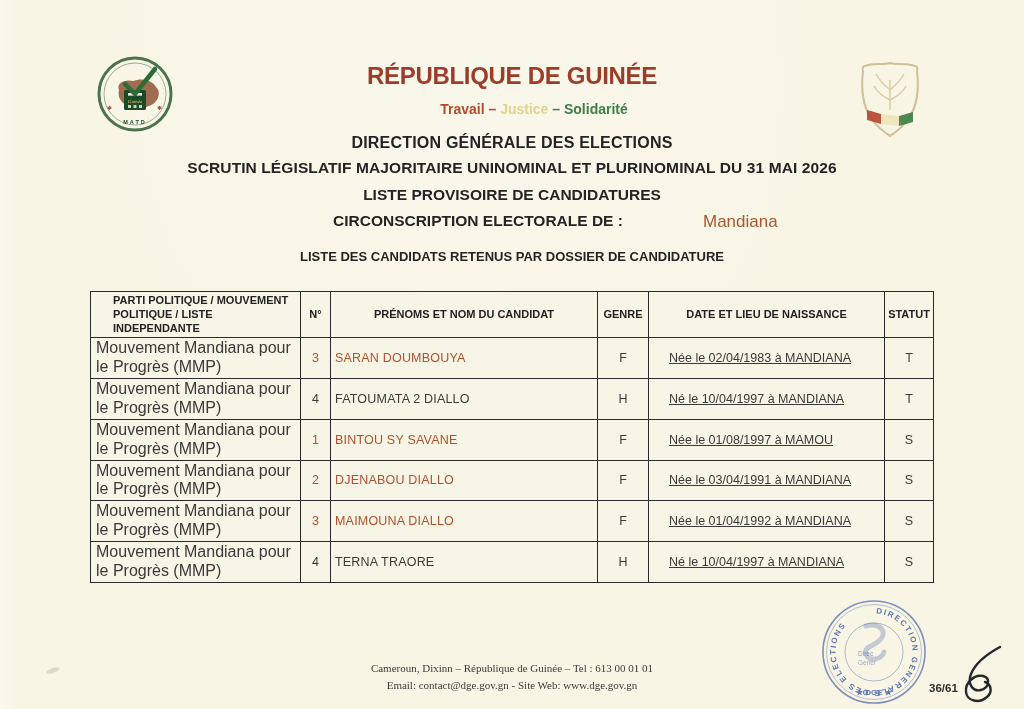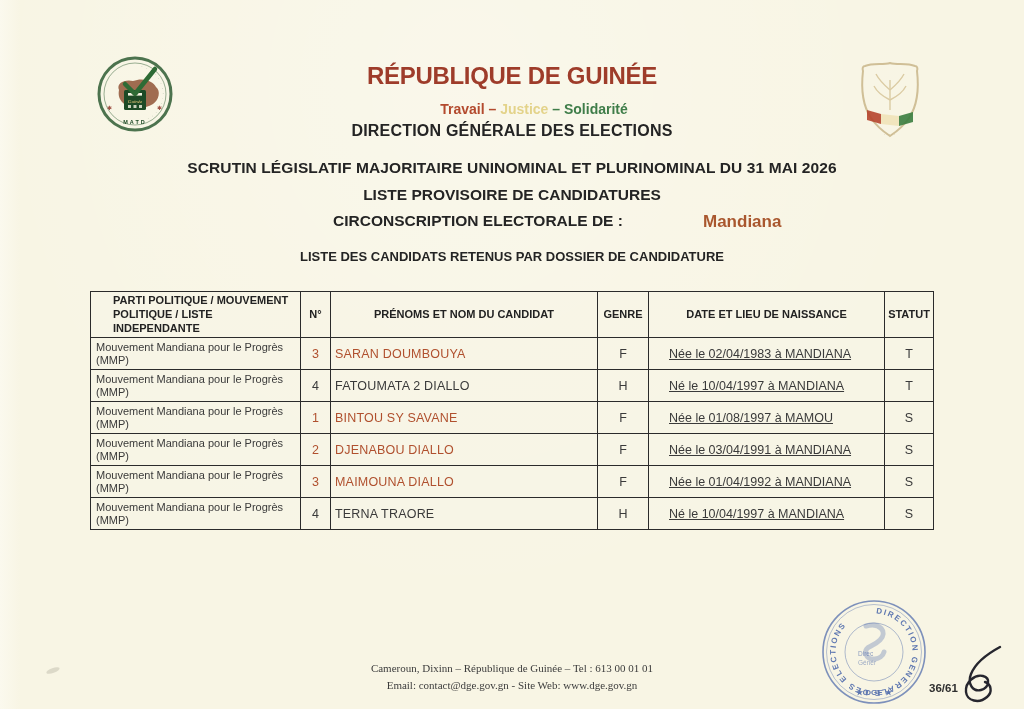--- a/index.html
+++ b/index.html
@@ -18,42 +18,42 @@
   
   .header-block{position:absolute;top:63px;left:0;right:0;text-align:center;}
   .republic-title{
     font-size:24px;font-weight:bold;letter-spacing:-0.3px;
     color:#9e3c2a;line-height:1.1;
   }
   .motto{font-size:14px;font-weight:bold;margin-top:12px;padding-left:44px;}
   .motto .travail{color:#b34a2e;}
   .motto .justice{color:#e0cd7a;opacity:.85;}
   .motto .solidarite{color:#3f7d49;}
-  .direction{font-size:16px;font-weight:bold;color:#242424;margin-top:5px;letter-spacing:.2px;}
+  .direction{font-size:16px;font-weight:bold;color:#242424;margin-top:17px;letter-spacing:.2px;}
 
   
   .line-abs{position:absolute;left:0;right:0;text-align:center;font-weight:bold;color:#242424;}
   .scrutin{top:159px;font-size:15.5px;letter-spacing:.1px;}
   .liste{top:186px;font-size:15.5px;}
   .circ-line{position:absolute;top:212px;left:0;right:0;height:24px;}
   .circ-label{position:absolute;left:333px;font-size:15.5px;font-weight:bold;color:#242424;}
-  .circ-value{position:absolute;left:703px;font-size:17px;font-weight:bold;color:#a9572e;}
+  .circ-value{position:absolute;left:703px;font-size:17px;font-weight:normal;color:#a9572e;}
   .caption{top:249px;font-size:13px;color:#242424;}
 
   
   .tbl-wrap{position:absolute;left:90px;top:291px;width:843px;}
   table{border-collapse:collapse;table-layout:fixed;width:843px;background:rgba(246,245,230,.6);}
   th,td{border:1.6px solid #2b2b2b;overflow:hidden;}
   th{
     font-size:11px;font-weight:bold;color:#222;text-align:center;
     padding:2px 3px;height:29px;line-height:1.25;
   }
   th.left{text-align:left;padding-left:22px;}
   td{height:29px;font-size:12.5px;color:#3a3a3a;vertical-align:middle;}
-  td.party{padding:1px 4px 1px 5px;line-height:1.18;font-size:11px;margin-left:8px;}
+  td.party{padding:1px 4px 1px 5px;line-height:1.18;font-size:16px;margin-left:8px;}
   td.num{text-align:center;}
   td.name{padding-left:4px;letter-spacing:.2px;}
   td.genre{text-align:center;}
   td.birth{padding-left:20px;text-decoration:underline;}
   td.statut{text-align:center;}
   tr.hl td.num, tr.hl td.name{color:#b0502e;}
 
   
   .footer-line{position:absolute;left:0;right:0;text-align:center;font-size:11px;color:#3c3c3c;font-family:Liberation Serif, serif;}
   .f1{top:662px;}

